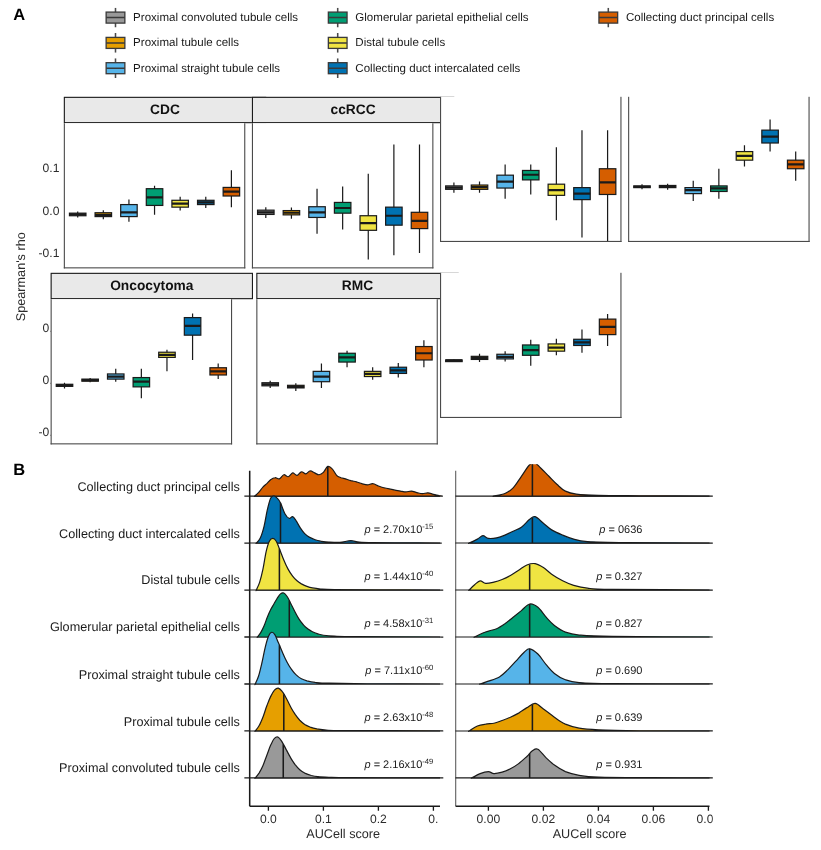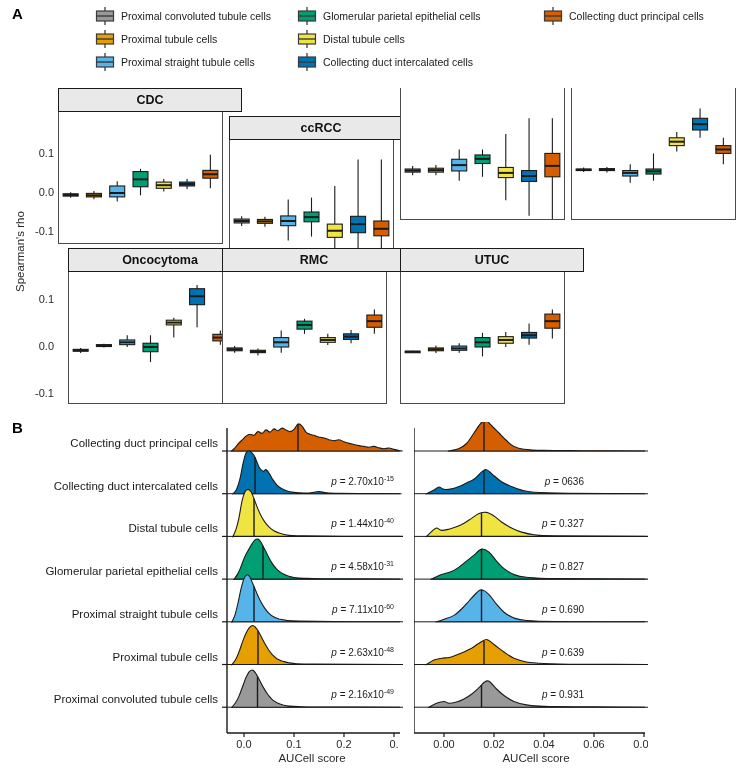--- a/index.html
+++ b/index.html
@@ -119,21 +119,21 @@
             <rect x="120.57142857142858" y="70.08" width="15" height="3.9000000000000057" fill="#0072B2" stroke="#1a1a1a" stroke-width="1.1"></rect>
             <line x1="120.57142857142858" y1="72.03" x2="135.57142857142858" y2="72.03" stroke="#1a1a1a" stroke-width="2"></line>
           </g>
           <g>
             <line x1="151.35714285714286" y1="42.78" x2="151.35714285714286" y2="76.32" stroke="#1a1a1a" stroke-width="1.1"></line>
             <rect x="143.85714285714286" y="58.379999999999995" width="15" height="7.800000000000011" fill="#D55E00" stroke="#1a1a1a" stroke-width="1.1"></rect>
             <line x1="143.85714285714286" y1="62.28" x2="158.85714285714286" y2="62.28" stroke="#1a1a1a" stroke-width="2"></line>
           </g>
         </svg>
       </div>
-      <div class="facet" style="left: 229px; top: 88px; margin-top: 28px;">
+      <div class="facet" style="left: 229px; top: 88px;">
         <div class="strip">ccRCC</div>
         <svg width="163" height="131" class="panel">
           <g>
             <line x1="11.642857142857142" y1="76.32" x2="11.642857142857142" y2="86.07" stroke="#1a1a1a" stroke-width="1.1"></line>
             <rect x="4.142857142857142" y="79.05" width="15" height="3.9000000000000057" fill="#999999" stroke="#1a1a1a" stroke-width="1.1"></rect>
             <line x1="4.142857142857142" y1="81" x2="19.142857142857142" y2="81" stroke="#1a1a1a" stroke-width="2"></line>
           </g>
           <g>
             <line x1="34.92857142857143" y1="76.71" x2="34.92857142857143" y2="86.85" stroke="#1a1a1a" stroke-width="1.1"></line>
             <rect x="27.42857142857143" y="79.44" width="15" height="3.9000000000000057" fill="#E69F00" stroke="#1a1a1a" stroke-width="1.1"></rect>
@@ -240,21 +240,21 @@
           <g>
             <line x1="151.35714285714286" y1="49.8" x2="151.35714285714286" y2="76.32" stroke="#1a1a1a" stroke-width="1.1"></line>
             <rect x="143.85714285714286" y="57.6" width="15" height="7.800000000000004" fill="#D55E00" stroke="#1a1a1a" stroke-width="1.1"></rect>
             <line x1="143.85714285714286" y1="61.5" x2="158.85714285714286" y2="61.5" stroke="#1a1a1a" stroke-width="2"></line>
           </g>
         </svg>
       </div>
       <div class="ytick" style="left: 22px; top: 293px;">0.1</div>
       <div class="ytick" style="left: 22px; top: 340px;">0.0</div>
       <div class="ytick" style="left: 22px; top: 387px;">-0.1</div>
-      <div class="facet" style="left: 68px; top: 248px; border-radius: 21px;">
+      <div class="facet" style="left: 46px; top: 248px; border-radius: 21px;">
         <div class="strip">Oncocytoma</div>
         <svg width="163" height="131" class="panel">
           <g>
             <line x1="11.642857142857142" y1="75.94" x2="11.642857142857142" y2="81.11" stroke="#1a1a1a" stroke-width="1.1"></line>
             <rect x="4.142857142857142" y="77.35" width="15" height="1.8800000000000097" fill="#999999" stroke="#1a1a1a" stroke-width="1.1"></rect>
             <line x1="4.142857142857142" y1="78.29" x2="19.142857142857142" y2="78.29" stroke="#1a1a1a" stroke-width="2"></line>
           </g>
           <g>
             <line x1="34.92857142857143" y1="71.71" x2="34.92857142857143" y2="75.47" stroke="#1a1a1a" stroke-width="1.1"></line>
             <rect x="27.42857142857143" y="72.65" width="15" height="1.8799999999999955" fill="#E69F00" stroke="#1a1a1a" stroke-width="1.1"></rect>
@@ -280,21 +280,21 @@
             <rect x="120.57142857142858" y="16.72" width="15" height="15.980000000000004" fill="#0072B2" stroke="#1a1a1a" stroke-width="1.1"></rect>
             <line x1="120.57142857142858" y1="24.240000000000002" x2="135.57142857142858" y2="24.240000000000002" stroke="#1a1a1a" stroke-width="2"></line>
           </g>
           <g>
             <line x1="151.35714285714286" y1="58.55" x2="151.35714285714286" y2="72.65" stroke="#1a1a1a" stroke-width="1.1"></line>
             <rect x="143.85714285714286" y="62.31" width="15" height="6.579999999999998" fill="#D55E00" stroke="#1a1a1a" stroke-width="1.1"></rect>
             <line x1="143.85714285714286" y1="65.6" x2="158.85714285714286" y2="65.6" stroke="#1a1a1a" stroke-width="2"></line>
           </g>
         </svg>
       </div>
-      <div class="facet" style="left: 222px; top: 248px;">
+      <div class="facet" style="left: 233px; top: 248px;">
         <div class="strip">RMC</div>
         <svg width="163" height="131" class="panel">
           <g>
             <line x1="11.642857142857142" y1="74.06" x2="11.642857142857142" y2="80.64" stroke="#1a1a1a" stroke-width="1.1"></line>
             <rect x="4.142857142857142" y="75.94" width="15" height="2.8200000000000074" fill="#999999" stroke="#1a1a1a" stroke-width="1.1"></rect>
             <line x1="4.142857142857142" y1="77.35" x2="19.142857142857142" y2="77.35" stroke="#1a1a1a" stroke-width="2"></line>
           </g>
           <g>
             <line x1="34.92857142857143" y1="76.41" x2="34.92857142857143" y2="83.46" stroke="#1a1a1a" stroke-width="1.1"></line>
             <rect x="27.42857142857143" y="78.29" width="15" height="2.3499999999999943" fill="#E69F00" stroke="#1a1a1a" stroke-width="1.1"></rect>
@@ -321,21 +321,20 @@
             <line x1="120.57142857142858" y1="64.66" x2="135.57142857142858" y2="64.66" stroke="#1a1a1a" stroke-width="2"></line>
           </g>
           <g>
             <line x1="151.35714285714286" y1="37.4" x2="151.35714285714286" y2="61.84" stroke="#1a1a1a" stroke-width="1.1"></line>
             <rect x="143.85714285714286" y="43.04" width="15" height="12.219999999999999" fill="#D55E00" stroke="#1a1a1a" stroke-width="1.1"></rect>
             <line x1="143.85714285714286" y1="49.15" x2="158.85714285714286" y2="49.15" stroke="#1a1a1a" stroke-width="2"></line>
           </g>
         </svg>
       </div>
       <div class="facet" style="left: 400px; top: 248px;">
-        <div class="strip">UTUC</div>
         <svg width="163" height="131" class="panel">
           <g>
             <line x1="11.642857142857142" y1="78.76" x2="11.642857142857142" y2="80.64" stroke="#1a1a1a" stroke-width="1.1"></line>
             <rect x="4.142857142857142" y="79.23" width="15" height="1.5" fill="#999999" stroke="#1a1a1a" stroke-width="1.1"></rect>
             <line x1="4.142857142857142" y1="79.7" x2="19.142857142857142" y2="79.7" stroke="#1a1a1a" stroke-width="2"></line>
           </g>
           <g>
             <line x1="34.92857142857143" y1="73.59" x2="34.92857142857143" y2="81.11" stroke="#1a1a1a" stroke-width="1.1"></line>
             <rect x="27.42857142857143" y="75.94" width="15" height="2.8200000000000074" fill="#E69F00" stroke="#1a1a1a" stroke-width="1.1"></rect>
             <line x1="27.42857142857143" y1="77.35" x2="42.42857142857143" y2="77.35" stroke="#1a1a1a" stroke-width="2"></line>

